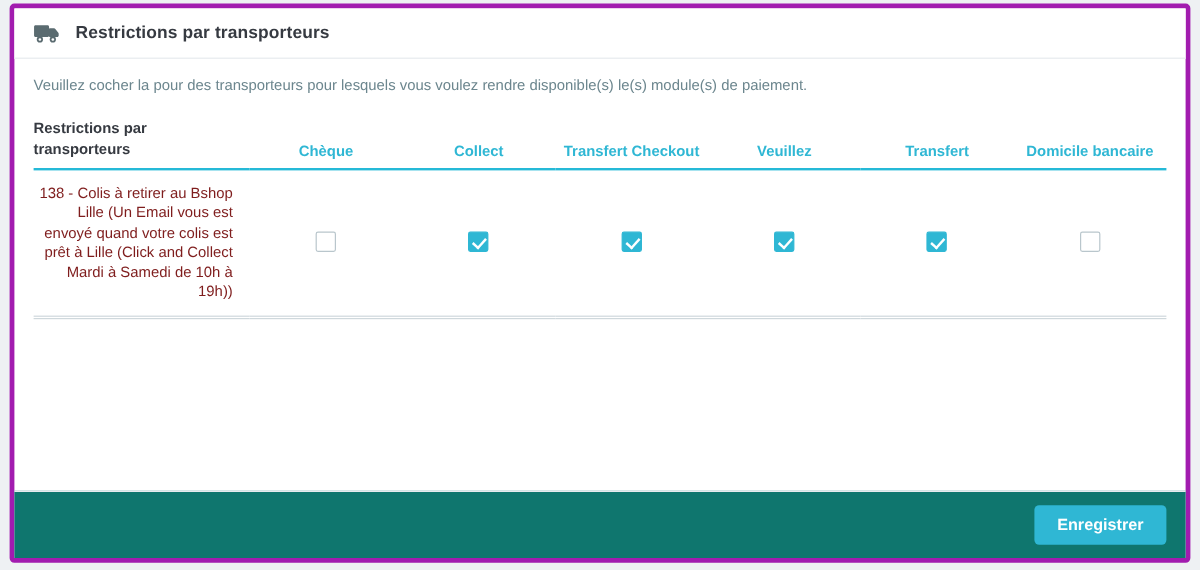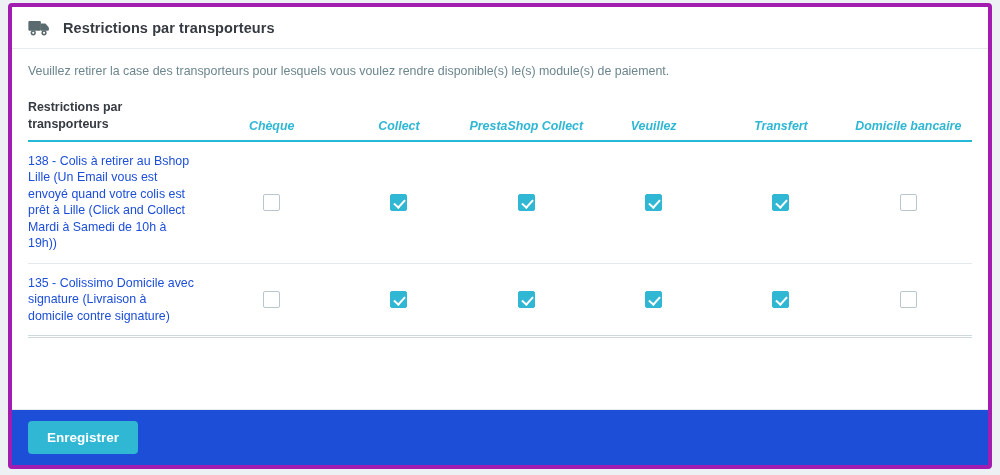--- a/index.html
+++ b/index.html
@@ -86,35 +86,34 @@
     color: #363a41;
     line-height: 1.35;
     padding-right: 12px !important;
   }
   th.col-mod {
     text-align: center;
     font-size: 12.4px;
     font-weight: bold;
     color: #2fb7d4;
     white-space: nowrap;
-    font-style: italic;
   }
 
   table.restrictions tbody td {
     border-bottom: 1px solid #e4e8ea;
     padding: 11px 0 11px 0;
     vertical-align: middle;
   }
   table.restrictions tbody tr:last-child td {
     border-bottom: 3px double #cfd8dc;
   }
   td.cell-label {
-    text-align: left;
-    font-size: 12.4px;
-    color: #1d4ed8;
+    text-align: right;
+    font-size: 12.4px;
+    color: #7f1d1d;
     line-height: 1.33;
     padding-right: 14px !important;
     vertical-align: middle;
   }
   td.cell-check {
     text-align: center;
   }
 
   
   .cbox {
@@ -143,24 +142,24 @@
     height: 9px;
     border: solid #ffffff;
     border-width: 0 2px 2px 0;
     transform: rotate(42deg);
   }
 
   
   .panel-footer {
     flex: 0 0 56px;
     border-top: 1px solid #e7eaee;
-    background: #1d4ed8;
+    background: #0f766e;
     display: flex;
     align-items: center;
-    justify-content: flex-start;
+    justify-content: flex-end;
     padding: 0 16px;
   }
   .btn-save {
     background: #2fb7d4;
     color: #ffffff;
     border: none;
     border-radius: 4px;
     font-family: "Liberation Sans", sans-serif;
     font-size: 13.5px;
     font-weight: bold;
@@ -180,53 +179,44 @@
       <path fill="#5a6b70" d="M15.1 5.1h3.6c0.5 0 0.9 0.2 1.2 0.6l2.8 3.6c0.2 0.3 0.3 0.6 0.3 0.9v1.5c0 0.8-0.6 1.4-1.4 1.4h-6.5c-0.8 0-1.4-0.6-1.4-1.4V6.5c0-0.8 0.6-1.4 1.4-1.4z"></path>
       <circle fill="#5a6b70" cx="5.6" cy="15.4" r="2.9"></circle>
       <circle fill="#ffffff" cx="5.6" cy="15.4" r="1.2"></circle>
       <circle fill="#5a6b70" cx="17.6" cy="15.4" r="2.9"></circle>
       <circle fill="#ffffff" cx="17.6" cy="15.4" r="1.2"></circle>
     </svg>
     <span class="panel-title">Restrictions par transporteurs</span>
   </div>
 
   <div class="panel-body">
-    <p class="intro-text">Veuillez retirer la case des transporteurs pour lesquels vous voulez rendre disponible(s) le(s) module(s) de paiement.</p>
+    <p class="intro-text">Veuillez cocher la pour des transporteurs pour lesquels vous voulez rendre disponible(s) le(s) module(s) de paiement.</p>
 
     <table class="restrictions">
       <thead>
         <tr>
           <th class="col-label">Restrictions par transporteurs</th>
           <th class="col-mod">Chèque</th>
           <th class="col-mod">Collect</th>
-          <th class="col-mod">PrestaShop Collect</th>
+          <th class="col-mod">Transfert Checkout</th>
           <th class="col-mod">Veuillez</th>
           <th class="col-mod">Transfert</th>
           <th class="col-mod">Domicile bancaire</th>
         </tr>
       </thead>
       <tbody>
         <tr>
           <td class="cell-label">138 - Colis à retirer au Bshop Lille (Un Email vous est envoyé quand votre colis est prêt à Lille (Click and Collect Mardi à Samedi de 10h à 19h))</td>
           <td class="cell-check"><span class="cbox off"></span></td>
           <td class="cell-check"><span class="cbox on"></span></td>
           <td class="cell-check"><span class="cbox on"></span></td>
           <td class="cell-check"><span class="cbox on"></span></td>
           <td class="cell-check"><span class="cbox on"></span></td>
           <td class="cell-check"><span class="cbox off"></span></td>
         </tr>
-        <tr>
-          <td class="cell-label">135 - Colissimo Domicile avec signature (Livraison à domicile contre signature)</td>
-          <td class="cell-check"><span class="cbox off"></span></td>
-          <td class="cell-check"><span class="cbox on"></span></td>
-          <td class="cell-check"><span class="cbox on"></span></td>
-          <td class="cell-check"><span class="cbox on"></span></td>
-          <td class="cell-check"><span class="cbox on"></span></td>
-          <td class="cell-check"><span class="cbox off"></span></td>
-        </tr>
       </tbody>
     </table>
   </div>
 
   <div class="panel-footer">
     <button class="btn-save">Enregistrer</button>
   </div>
 
 </div>
 

